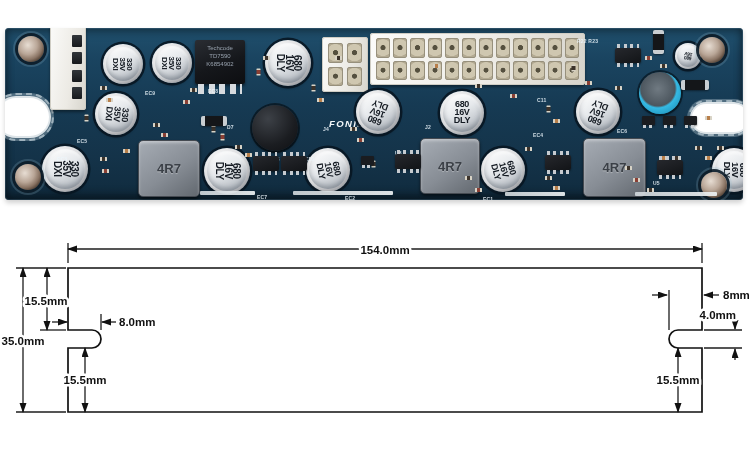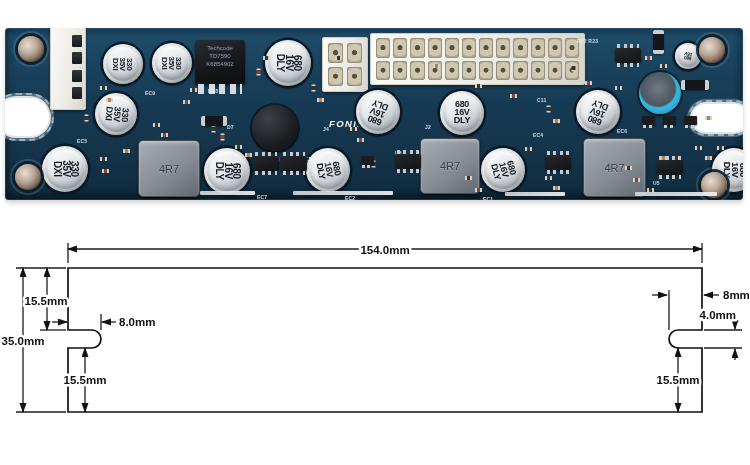--- a/index.html
+++ b/index.html
@@ -20,21 +20,21 @@
        background:linear-gradient(150deg,#ffffff,#e6e9ec 45%,#bfc4ca 80%,#a0a6ae);
        box-shadow:inset 0 -3px 5px rgba(60,70,82,.4), inset 0 2px 3px rgba(255,255,255,.9);}
   .cap .ct{position:absolute;inset:0;display:flex;flex-direction:column;align-items:center;
        justify-content:center;font-weight:bold;color:#141a22;line-height:.88;letter-spacing:-.3px;}
   .cap .ct span{display:block;}
   
   .ind{border-radius:5px;border:1px solid #454a51;
        background:linear-gradient(145deg,#a6acb4,#878d95 55%,#62686f);
        box-shadow:0 2px 3px rgba(0,0,0,.5), inset 0 2px 3px rgba(255,255,255,.35);
        display:flex;align-items:center;justify-content:center;}
-  .ind span{font-size:11px;font-weight:normal;color:#3b4047;text-shadow:0 1px 1px rgba(255,255,255,.35);}
+  .ind span{font-size:13px;font-weight:bold;color:#3b4047;text-shadow:0 1px 1px rgba(255,255,255,.35);}
   .rind{width:46px;height:46px;border-radius:50%;
        background:radial-gradient(circle at 35% 30%,#3d4147,#1b1d21 60%,#0e0f12);
        box-shadow:0 0 0 2px rgba(0,0,0,.5),0 2px 3px rgba(0,0,0,.5);}
   .tcap{width:42px;height:42px;border-radius:50%;
        background:radial-gradient(circle at 45% 40%,#707a82,#4c565e 50%,#35b9e3 56%,#1f93bc 85%,#12739a);
        box-shadow:0 0 0 2px rgba(5,20,30,.7),0 2px 3px rgba(0,0,0,.5);}
   
   .conn{background:linear-gradient(100deg,#fbfbf9,#eceae4 60%,#d6d4cc);border-radius:3px;
         box-shadow:0 2px 3px rgba(0,0,0,.4), inset 0 0 0 1px #cfcdc4;}
   #atx{display:grid;grid-template-columns:repeat(12,1fr);gap:3px;padding:5px 6px;box-sizing:border-box;}

